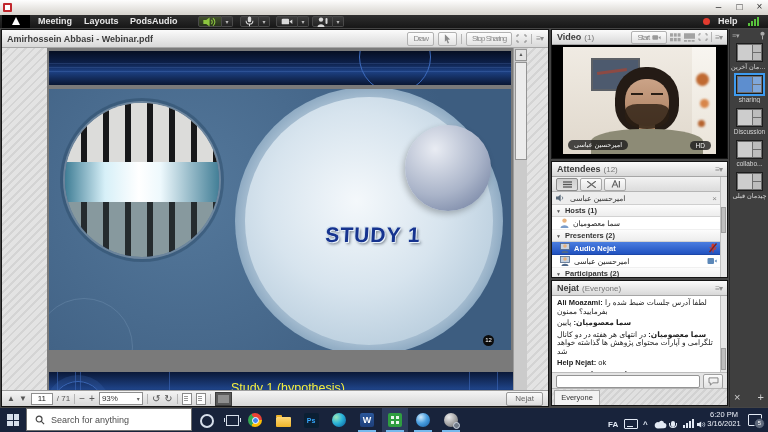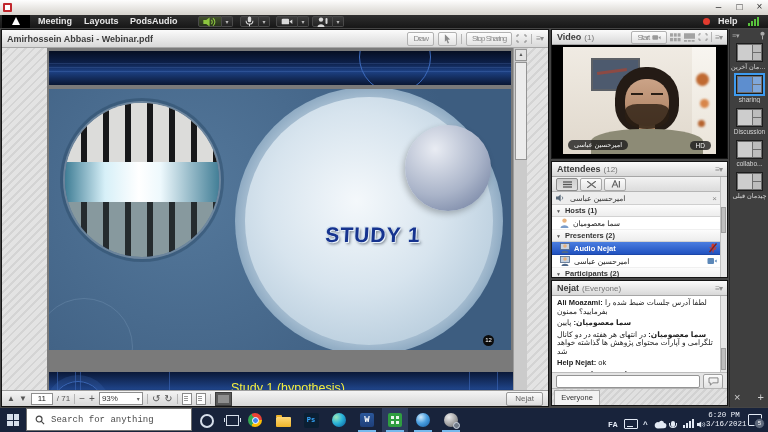--- a/index.html
+++ b/index.html
@@ -170,21 +170,21 @@
   .thumb i{background:#bdbdbd;display:block;}
   .thumb i.mainp{grid-row:1/3;background:#cdcdcd;}
   .thumb.sel{outline:2px solid #3d9bf0;}
   .thumb.sel i{background:#7fa7da;}
   .thumb.sel i.mainp{background:#5d8ecf;}
   .lay-label{position:absolute;left:1px;width:37px;text-align:center;font-size:6.5px;color:#d6d6d6;white-space:nowrap;
      overflow:hidden;text-overflow:ellipsis;}
   #lay-bottom{position:absolute;left:4px;right:4px;bottom:4px;display:flex;justify-content:space-between;
      color:#cfcfcf;font-size:11px;line-height:11px;}
   
-  #taskbar{left:0;top:408px;width:768px;height:24px;background:#18233b;font-family:Liberation Mono, monospace;}
+  #taskbar{left:0;top:408px;width:768px;height:24px;background:#18233b;}
   #start-btn{left:0;top:0;width:26px;height:24px;display:flex;align-items:center;justify-content:center;}
   #winlogo{width:12px;height:12px;display:grid;grid-template-columns:1fr 1fr;grid-template-rows:1fr 1fr;gap:1px;}
   #winlogo i{background:#d7dfeb;display:block;}
   #search-box{left:26px;top:0;width:166px;height:23px;background:#fff;border:1px solid #6e6e6e;box-sizing:border-box;
      display:flex;align-items:center;gap:6px;padding:0 8px;}
   #search-box span{font-size:9px;color:#4d4d4d;}
   #cortana{left:200px;top:6px;width:10px;height:10px;border:2px solid #d7dfeb;border-radius:50%;}
   #taskview{left:226px;top:7px;width:11px;height:9px;border:1px solid #d7dfeb;background:transparent;}
   #taskview::after{content:"";position:absolute;left:-3px;top:2px;width:1px;height:4px;background:#d7dfeb;box-shadow:16px 0 0 #d7dfeb;}
   .slot{top:0;width:26px;height:24px;display:flex;align-items:center;justify-content:center;}

